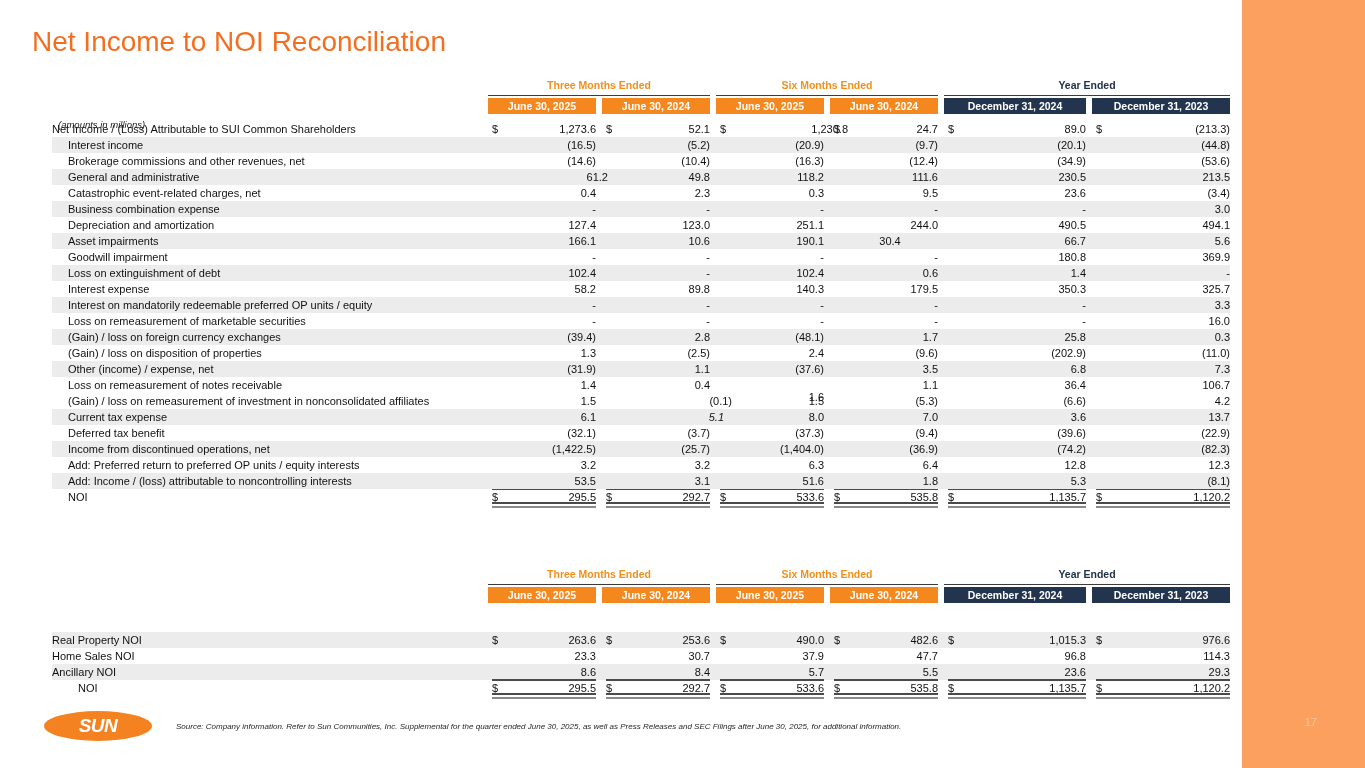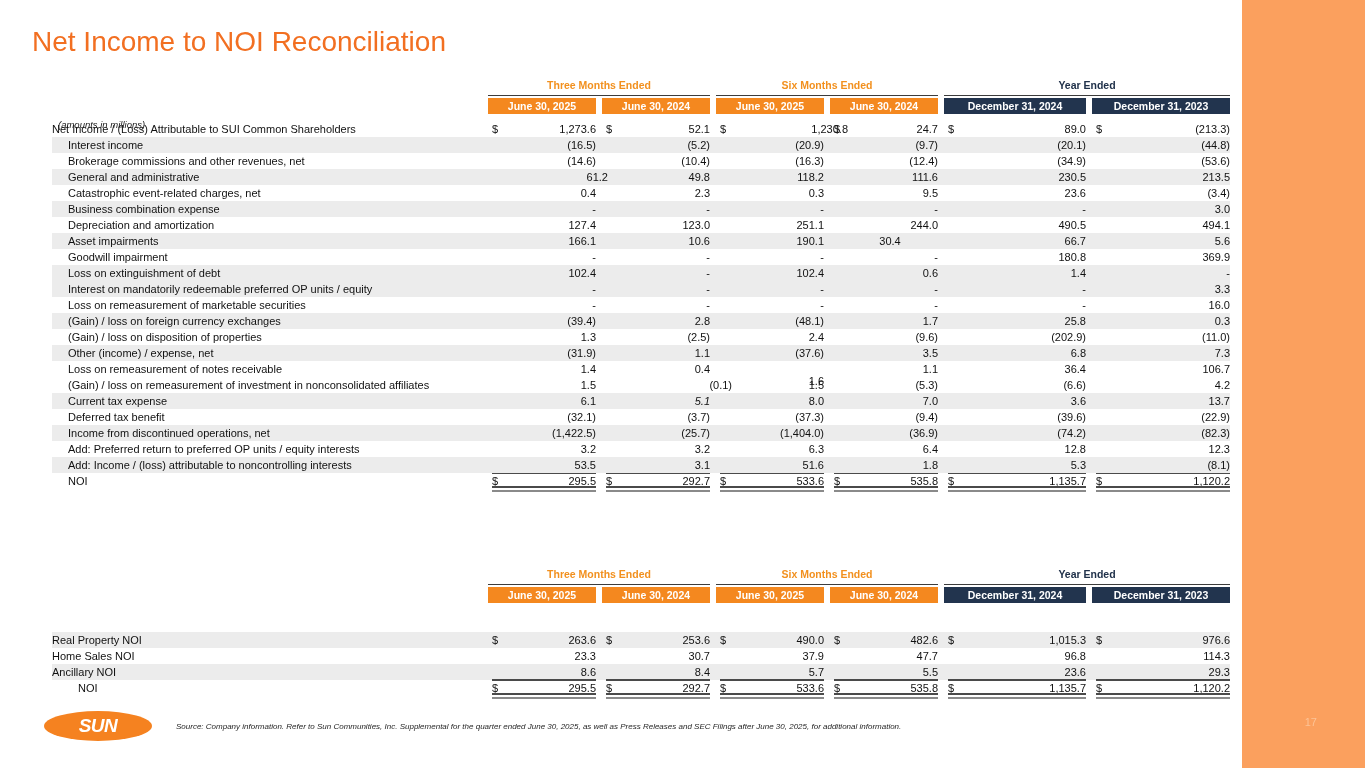--- a/index.html
+++ b/index.html
@@ -294,20 +294,29 @@
         </div>
         <div class="row shade">
           <div class="label indent1">Loss on extinguishment of debt</div>
           <div class="cell" style="left: 448px; width: 96px;">102.4</div>
           <div class="cell" style="left: 562px; width: 96px;">-</div>
           <div class="cell" style="left: 676px; width: 96px;">102.4</div>
           <div class="cell" style="left: 790px; width: 96px;">0.6</div>
           <div class="cell" style="left: 904px; width: 130px;">1.4</div>
           <div class="cell" style="left: 1052px; width: 126px;">-</div>
         </div>
+        <div class="row">
+          <div class="label indent1">Interest expense</div>
+          <div class="cell" style="left: 448px; width: 96px;">58.2</div>
+          <div class="cell" style="left: 562px; width: 96px;">89.8</div>
+          <div class="cell" style="left: 676px; width: 96px;">140.3</div>
+          <div class="cell" style="left: 790px; width: 96px;">179.5</div>
+          <div class="cell" style="left: 904px; width: 130px;">350.3</div>
+          <div class="cell" style="left: 1052px; width: 126px;">325.7</div>
+        </div>
         <div class="row shade">
           <div class="label indent1">Interest on mandatorily redeemable preferred OP units / equity</div>
           <div class="cell" style="left: 448px; width: 96px;">-</div>
           <div class="cell" style="left: 562px; width: 96px;">-</div>
           <div class="cell" style="left: 676px; width: 96px;">-</div>
           <div class="cell" style="left: 790px; width: 96px;">-</div>
           <div class="cell" style="left: 904px; width: 130px;">-</div>
           <div class="cell" style="left: 1052px; width: 126px;">3.3</div>
         </div>
         <div class="row">
@@ -360,21 +369,21 @@
           <div class="cell" style="left: 448px; width: 96px;">1.5</div>
           <div class="cell" style="left: 584px; width: 96px;">(0.1)</div>
           <div class="cell" style="left: 676px; width: 96px;">1.5</div>
           <div class="cell" style="left: 790px; width: 96px;">(5.3)</div>
           <div class="cell" style="left: 904px; width: 130px;">(6.6)</div>
           <div class="cell" style="left: 1052px; width: 126px;">4.2</div>
         </div>
         <div class="row shade">
           <div class="label indent1">Current tax expense</div>
           <div class="cell" style="left: 448px; width: 96px;">6.1</div>
-          <div class="cell" style="left: 562px; width: 96px; font-style: italic;">5.1</div>
+          <div class="cell" style="left: 576px; width: 96px; font-style: italic;">5.1</div>
           <div class="cell" style="left: 676px; width: 96px;">8.0</div>
           <div class="cell" style="left: 790px; width: 96px;">7.0</div>
           <div class="cell" style="left: 904px; width: 130px;">3.6</div>
           <div class="cell" style="left: 1052px; width: 126px;">13.7</div>
         </div>
         <div class="row">
           <div class="label indent1">Deferred tax benefit</div>
           <div class="cell" style="left: 448px; width: 96px;">(32.1)</div>
           <div class="cell" style="left: 562px; width: 96px;">(3.7)</div>
           <div class="cell" style="left: 676px; width: 96px;">(37.3)</div>

